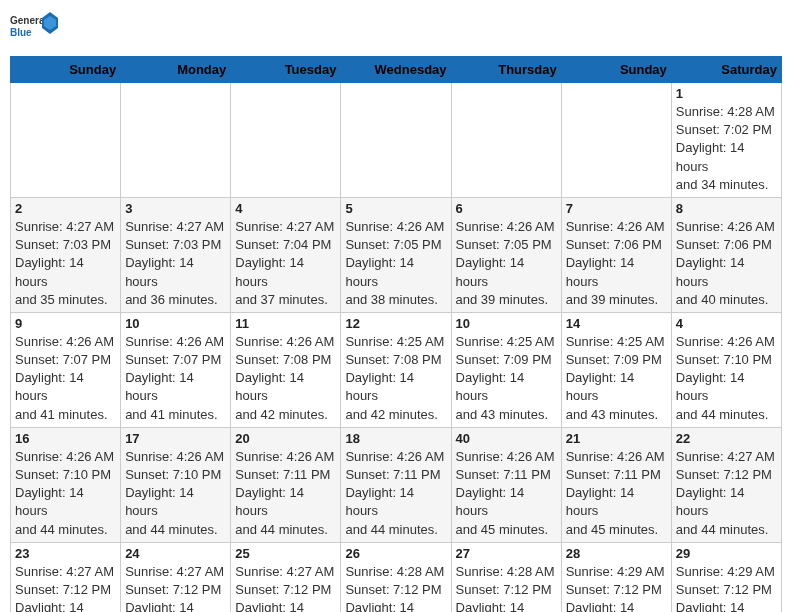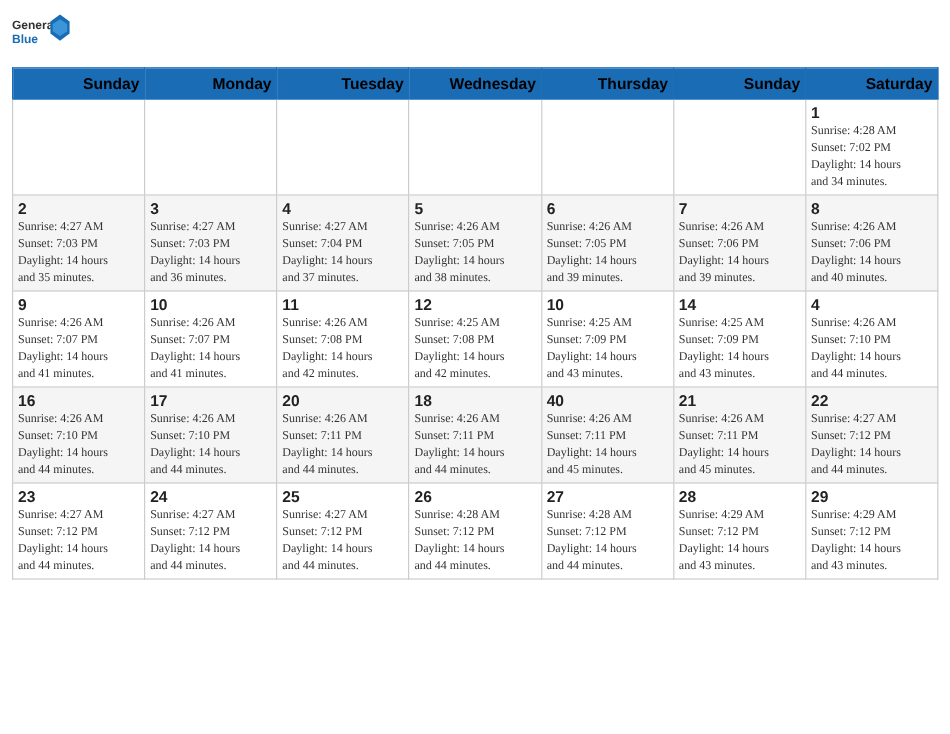--- a/index.html
+++ b/index.html
@@ -56,24 +56,23 @@
       min-height: 75px;
     }
     .day-number {
       font-weight: bold;
       font-size: 13px;
       color: #222;
       display: block;
       margin-bottom: 2px;
     }
     .day-info {
-      font-size: 10px;
+      font-size: 13px;
       color: #333;
       line-height: 1.4;
-      font-family: Liberation Serif, serif;
     }
     .empty-cell {
       background: #fff;
     }
     .row-even td {
       background: #f5f5f5;
     }
     .row-odd td {
       background: #fff;
     }

